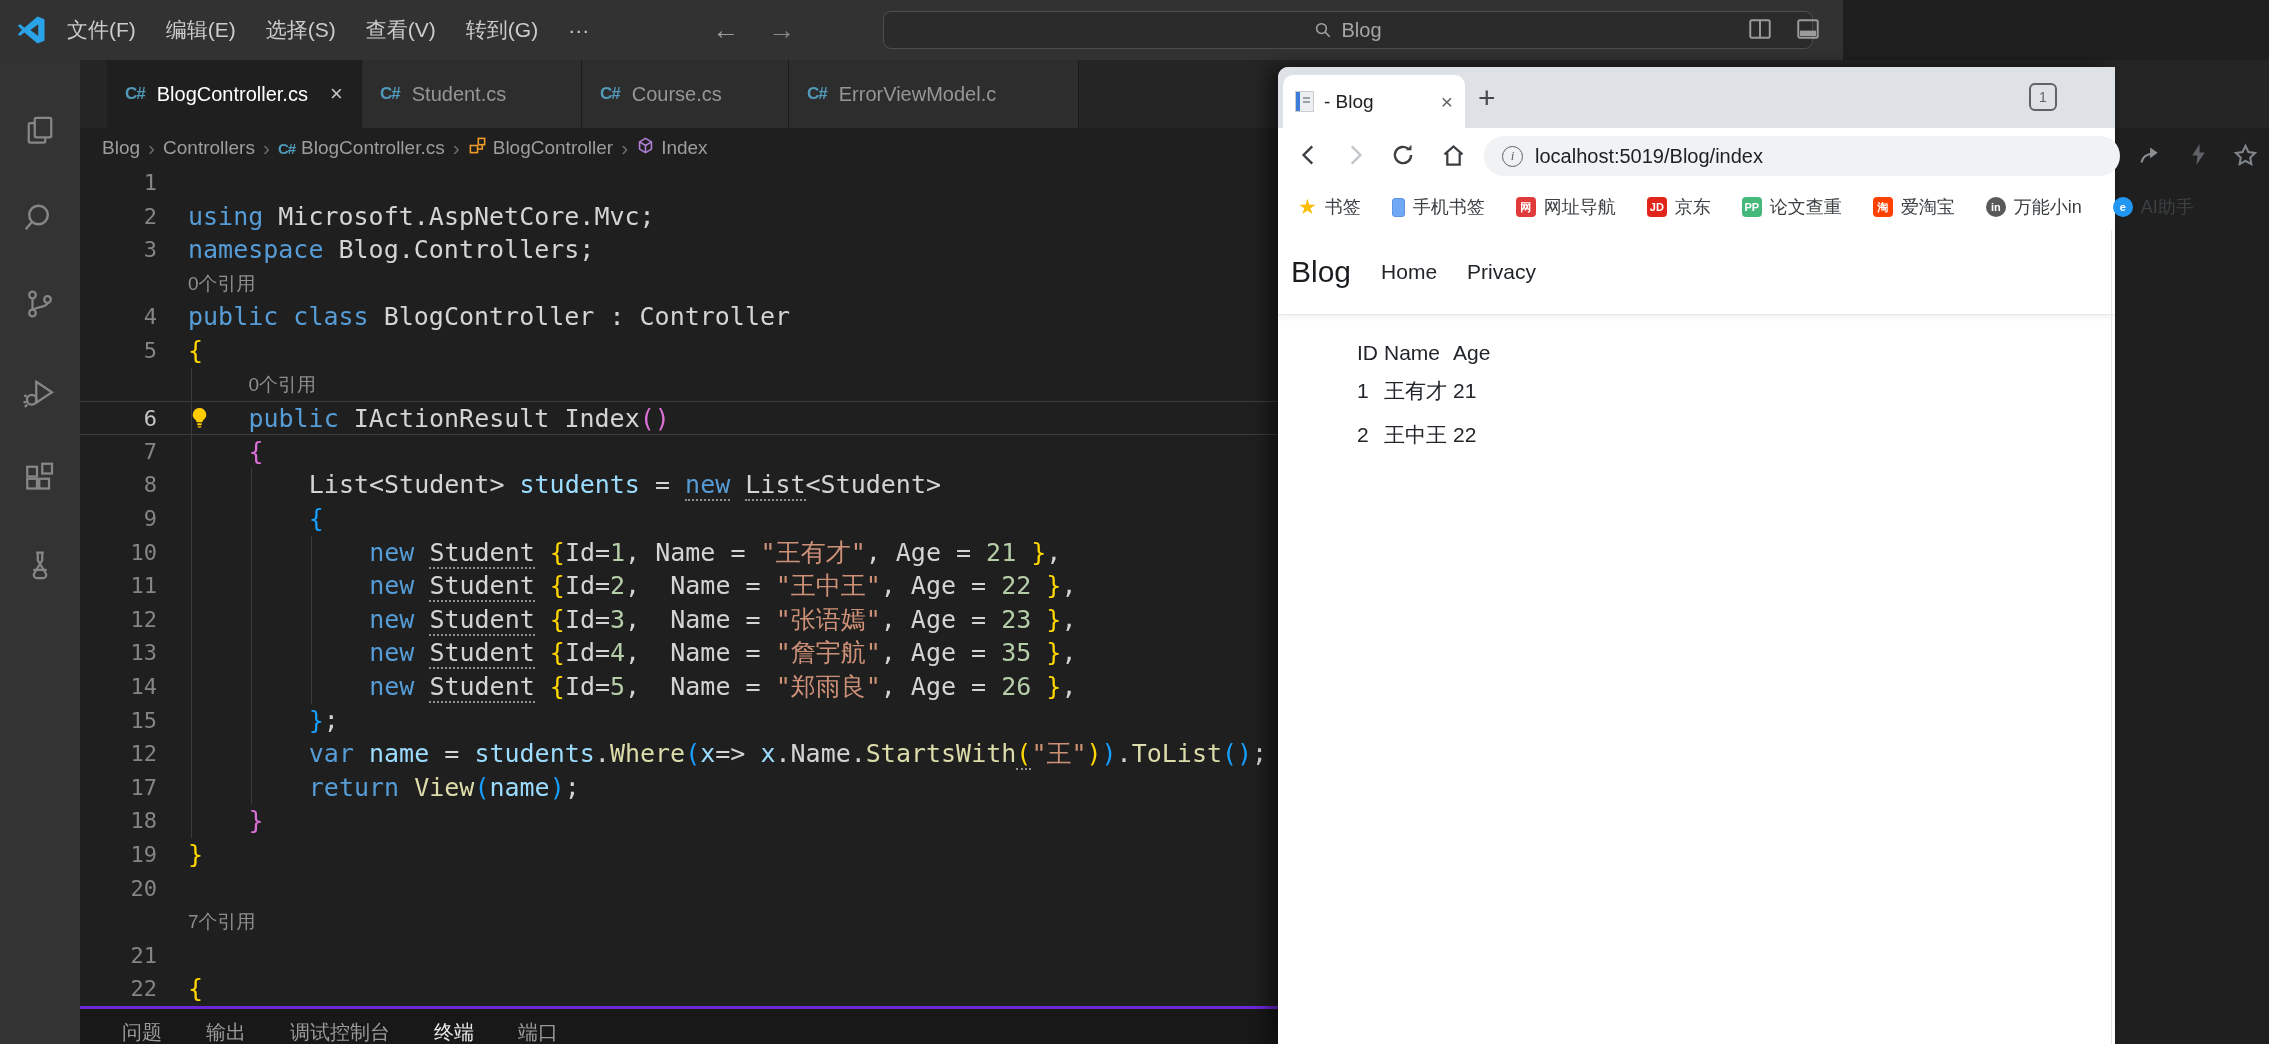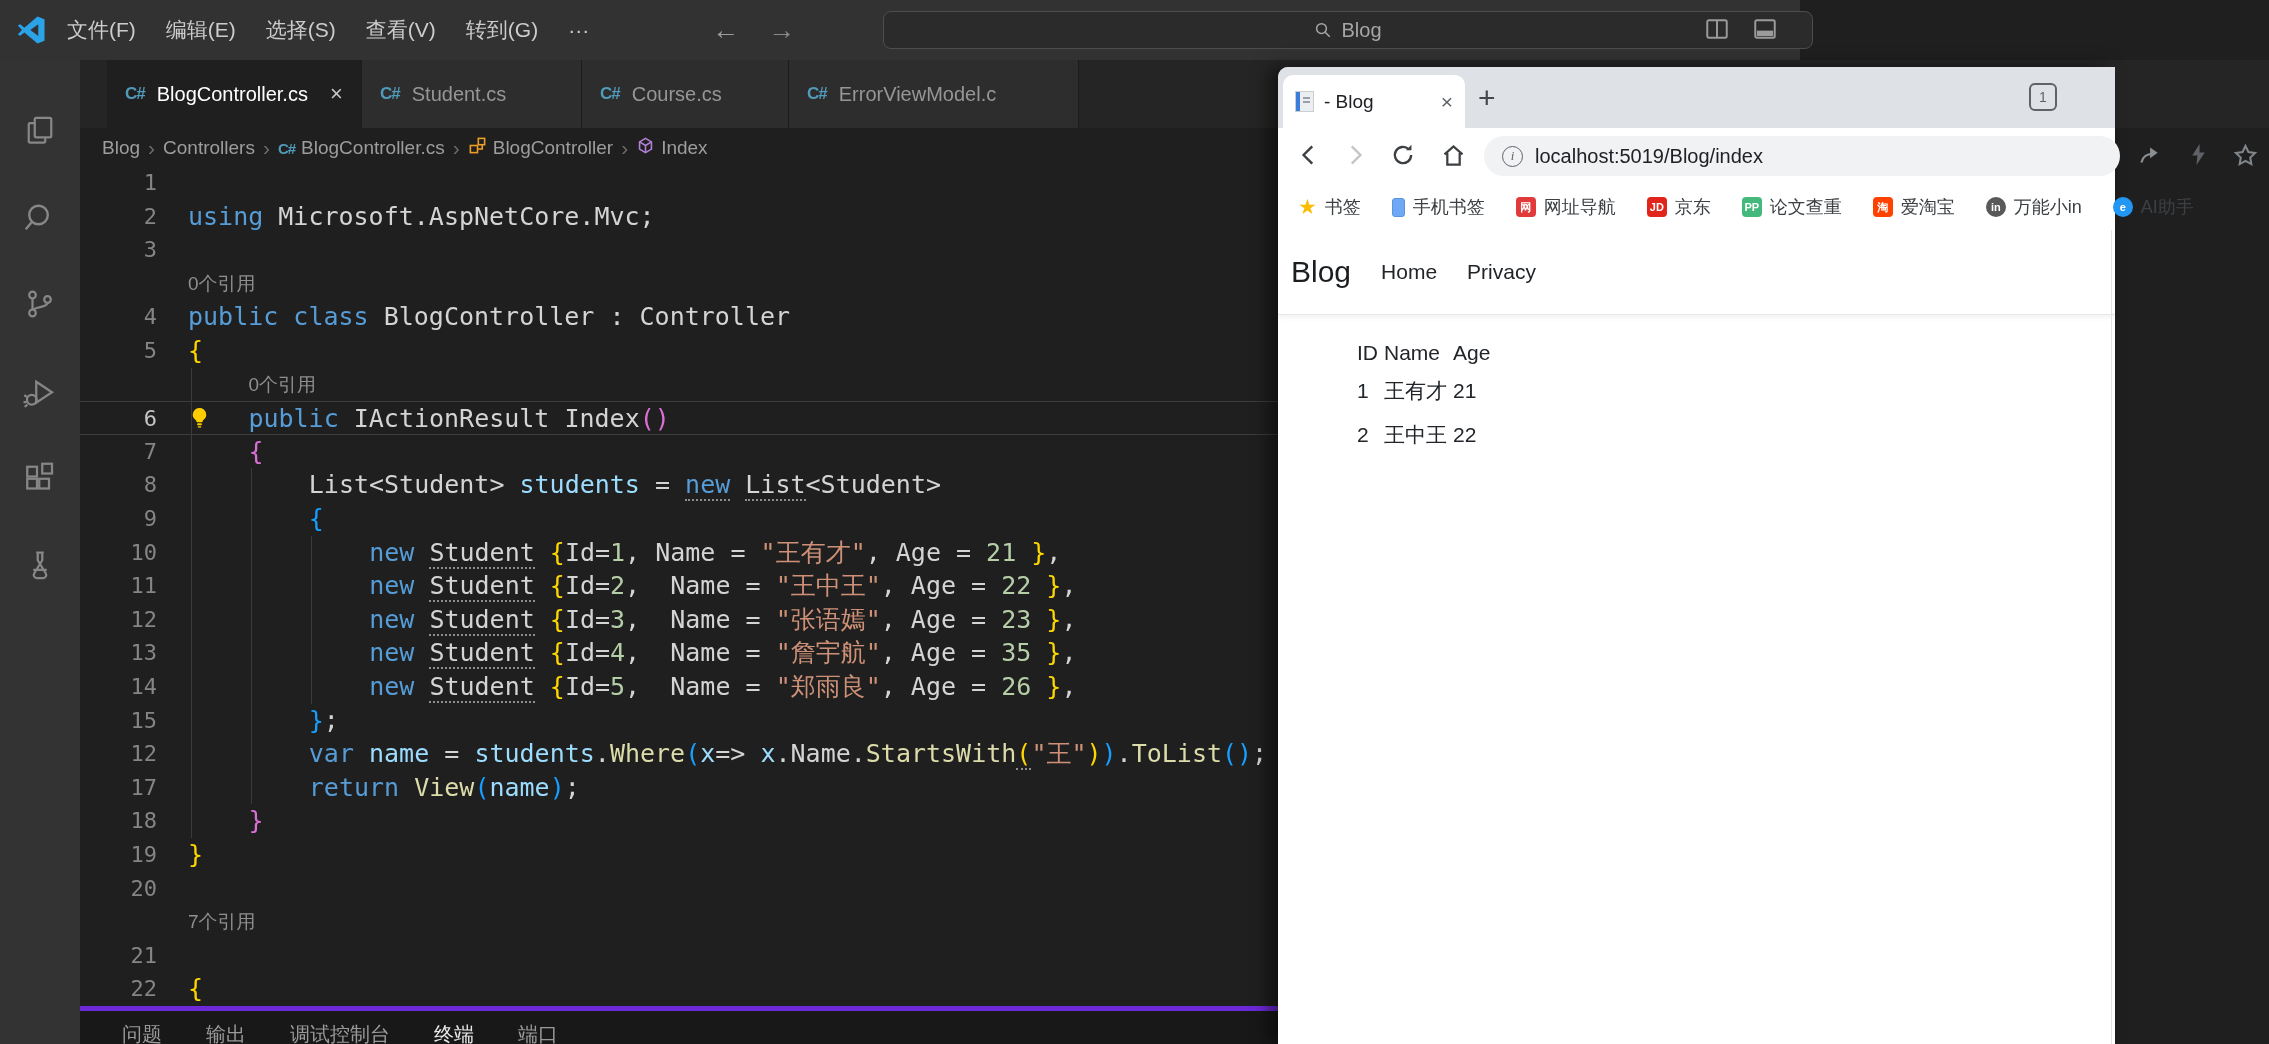--- a/index.html
+++ b/index.html
@@ -1,19 +1,19 @@
 <!DOCTYPE html>
 <html><head>
 <meta charset="utf-8">
 <style>
   html,body{margin:0;padding:0;background:#0d0d0d;}
   .screen{position:relative;width:2269px;height:1044px;overflow:hidden;background:#1f1f1f;
           font-family:"Liberation Sans",sans-serif;-webkit-font-smoothing:antialiased;}
   
-  .titlebar{position:absolute;left:0;top:0;width:1800px;height:60px;background:#323233;}
+  .titlebar{position:absolute;left:0;top:0;width:1800px;height:60px;background:#323233;padding-left:43px;}
   .vs-logo{position:absolute;left:16px;top:15px;width:30px;height:30px;display:block;}
   .menus{position:absolute;left:52px;top:0;height:60px;display:flex;align-items:center;}
   .menus .menu{padding:0 15px;font-size:21px;color:#cccccc;cursor:default;}
   .navarrow{position:absolute;top:0;height:60px;line-height:60px;font-size:27px;color:#9b9b9b;}
   .navarrow.back{left:712px;}
   .navarrow.fwd{left:768px;color:#8a8a8a;}
   .cmdcenter{position:absolute;left:883px;top:11px;width:928px;height:36px;background:#2b2b2c;
              border:1px solid #4d4d51;border-radius:8px;display:flex;align-items:center;justify-content:center;gap:9px;}
   .cmdcenter span{font-size:20px;color:#a6a6a6;}
   .tb-icons{position:absolute;right:22px;top:16px;display:flex;gap:22px;}
@@ -43,21 +43,21 @@
   .crow .ln{position:absolute;left:0;top:0;width:77px;text-align:right;color:#858585;font-size:22px;}
   .crow.cur{border-top:1px solid #3c3c3e;border-bottom:1px solid #3c3c3e;}
   .crow.cur .ln{color:#c6c6c6;}
   .codebody{position:absolute;top:0;white-space:pre;font-size:25px;}
   .lenstext{position:absolute;top:0;font-family:"Liberation Sans",sans-serif;font-size:19px;color:#8f8f8f;}
   .tok.kw{color:#569CD6}.tok.pln{color:#D4D4D4}.tok.var{color:#9CDCFE}.tok.fn{color:#DCDCAA}
   .tok.str{color:#CE9178}.tok.num{color:#B5CEA8}.tok.b1{color:#FFD700}.tok.b2{color:#DA70D6}.tok.b3{color:#179FFF}
   .tok.h{border-bottom:2px dotted #8e8e8e;}
   .bulb{position:absolute;left:108px;top:4px;}
   
-  .panel{position:absolute;left:80px;top:1006px;width:1198px;height:38px;background:#181818;border-top:5px solid #6d28d9;box-sizing:border-box;}
+  .panel{position:absolute;left:80px;top:1006px;width:1198px;height:38px;background:#181818;border-top:3px solid #6d28d9;box-sizing:border-box;}
   .paneltabs{display:flex;gap:44px;padding:10px 0 0 42px;}
   .ptab{font-size:20px;color:#9a9a9a;text-transform:none;}
   .ptab.active{color:#e9e9e9;}
   
   .browser{position:absolute;left:1278px;top:67px;width:837px;height:977px;
            box-shadow:-9px 0 18px rgba(0,0,0,.5);border-top-left-radius:10px;background:#dee1e6;}
   .tabstrip{position:absolute;left:0;top:0;width:100%;height:61px;background:#dee1e6;border-top-left-radius:10px;}
   .btab{position:absolute;left:5px;top:8px;width:182px;height:53px;background:#ffffff;
         border-radius:10px 10px 0 0;display:flex;align-items:center;padding:0 12px;box-sizing:border-box;gap:10px;}
   .btab .btitle{font-size:19px;color:#202124;flex:1;white-space:nowrap;overflow:hidden;}
@@ -240,20 +240,21 @@
     <div id="rows">
         <div class="crow" style="top: -2px;">
           <span class="ln">1</span>
         </div>
         <div class="crow" style="top: 31.6px;">
           <span class="ln">2</span>
           <span class="codebody" style="left: 108px;"><span class="tok kw">using </span><span class="tok pln">Microsoft.AspNetCore.Mvc;</span></span>
         </div>
         <div class="crow" style="top: 65.2px;">
           <span class="ln">3</span>
+          <span class="codebody" style="left: 108px;"><span class="tok kw">namespace </span><span class="tok pln">Blog.Controllers;</span></span>
         </div>
         <div class="crow" style="top: 98.8px;">
           <span class="lenstext" style="left: 108px;">0个引用</span>
         </div>
         <div class="crow" style="top: 132.4px;">
           <span class="ln">4</span>
           <span class="codebody" style="left: 108px;"><span class="tok kw">public class </span><span class="tok pln">BlogController : Controller</span></span>
         </div>
         <div class="crow" style="top: 166px;">
           <span class="ln">5</span>

